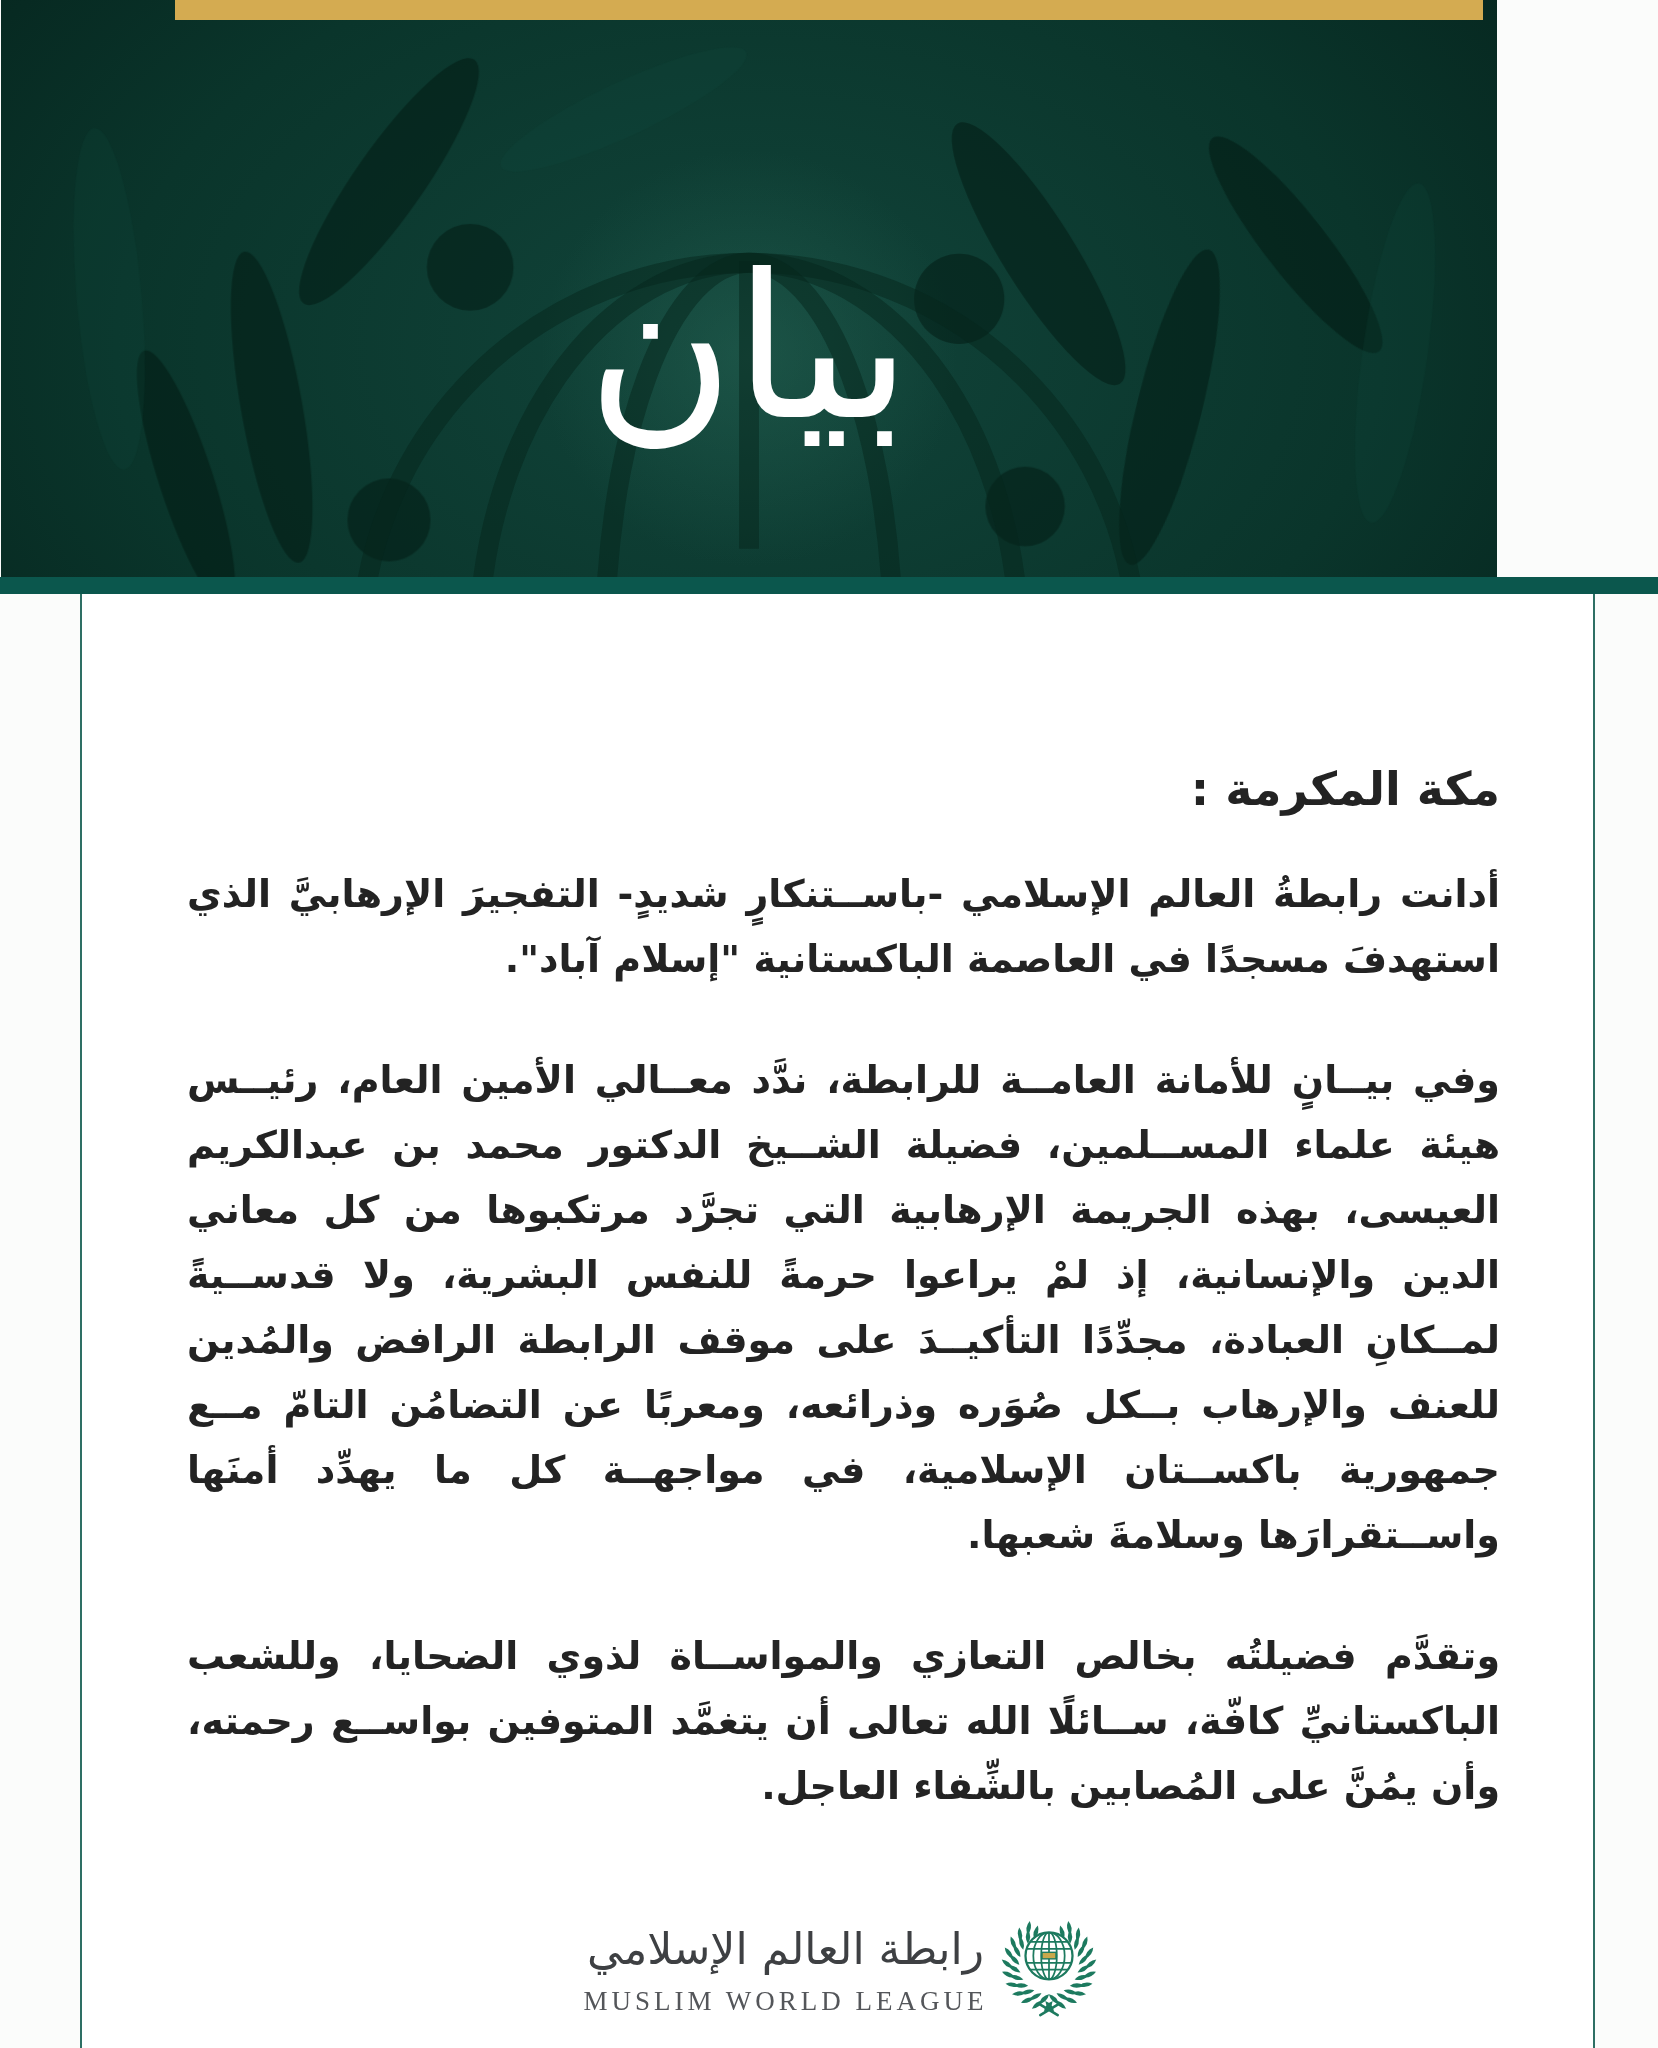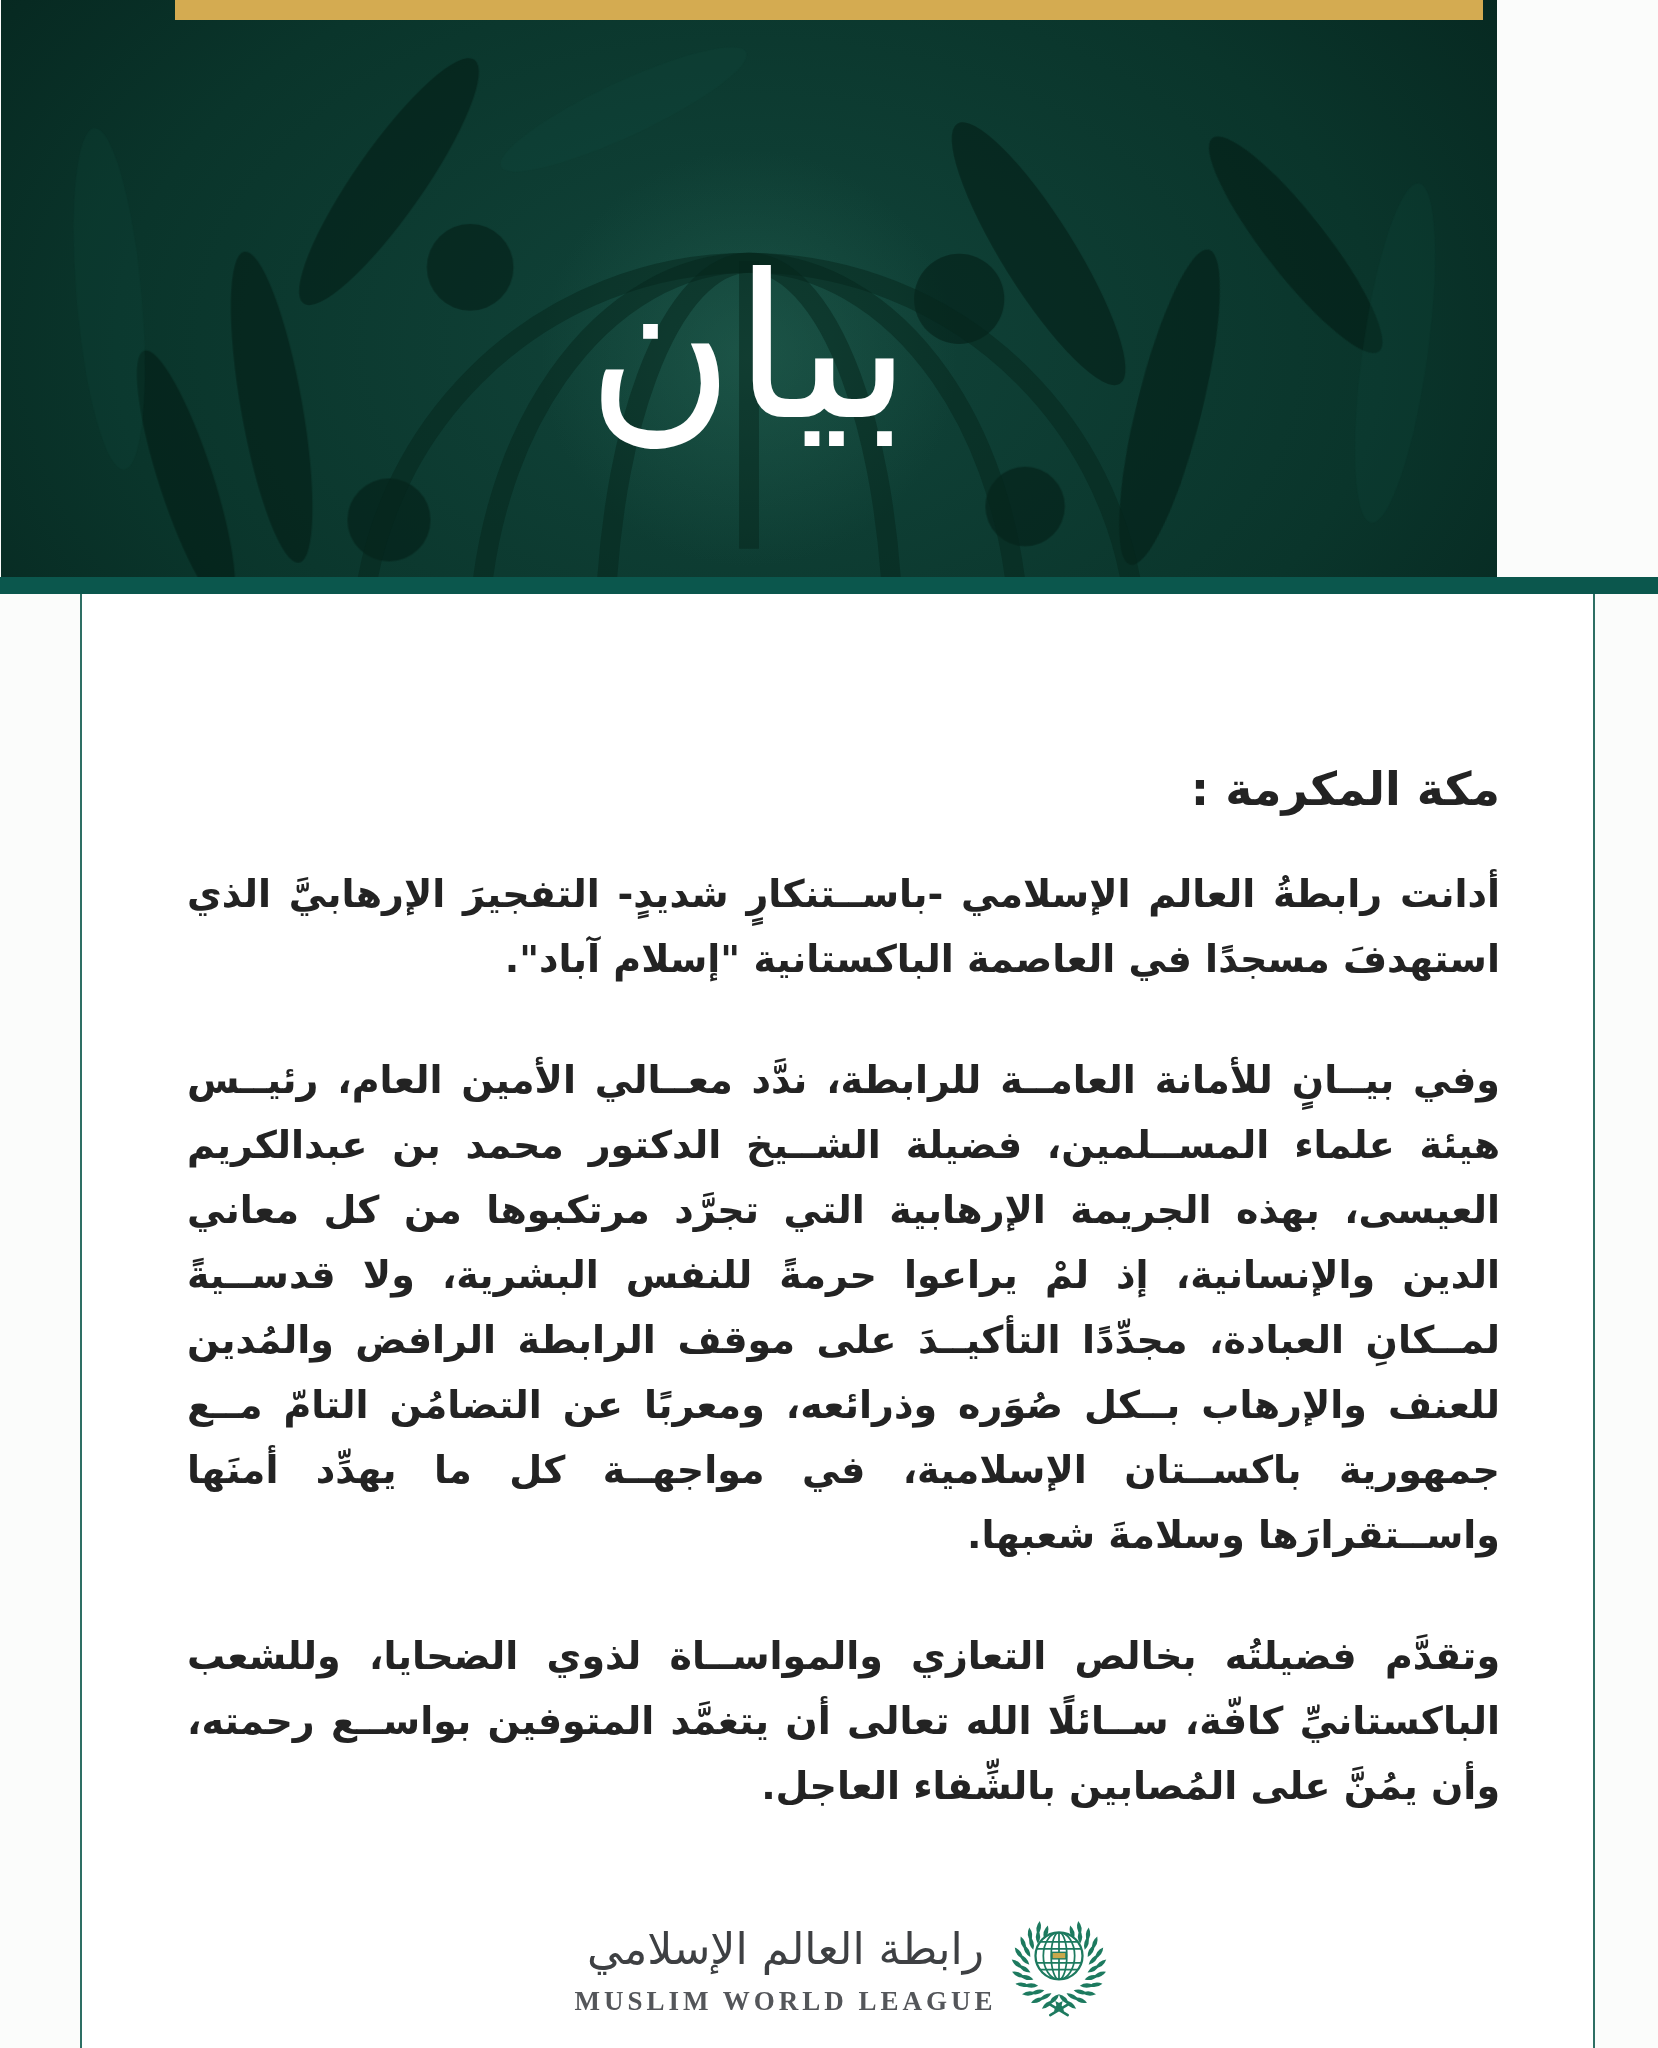--- a/index.html
+++ b/index.html
@@ -54,21 +54,21 @@
   .location{font-size:46px;text-align:right;margin-bottom:46px;}
   .para{font-size:38px;line-height:65px;text-align:justify;margin-bottom:56px;}
   .para:last-child{margin-bottom:0;}
 
   
   .logo-row{direction:ltr;display:flex;justify-content:center;align-items:center;gap:8px;margin-top:92px;}
   .logo-text{text-align:center;}
   .logo-arabic{font-size:44px;font-weight:400;color:#3e4043;line-height:1.35;}
   .logo-english{
     font-family:"Liberation Serif","DejaVu Serif",serif;
-    font-size:27px;font-weight:bold;letter-spacing:4px;color:var(--logo-text-gray);margin-top:8px;
+    font-size:27px;font-weight:normal;letter-spacing:4px;color:var(--logo-text-gray);margin-top:8px;
   }
   .emblem{width:108px;height:114px;display:block;}
 </style>
 </head>
 <body>
 
 <div class="page">
 
   <div class="banner">
     <svg class="banner-art" viewBox="0 0 1658 577" aria-hidden="true">

